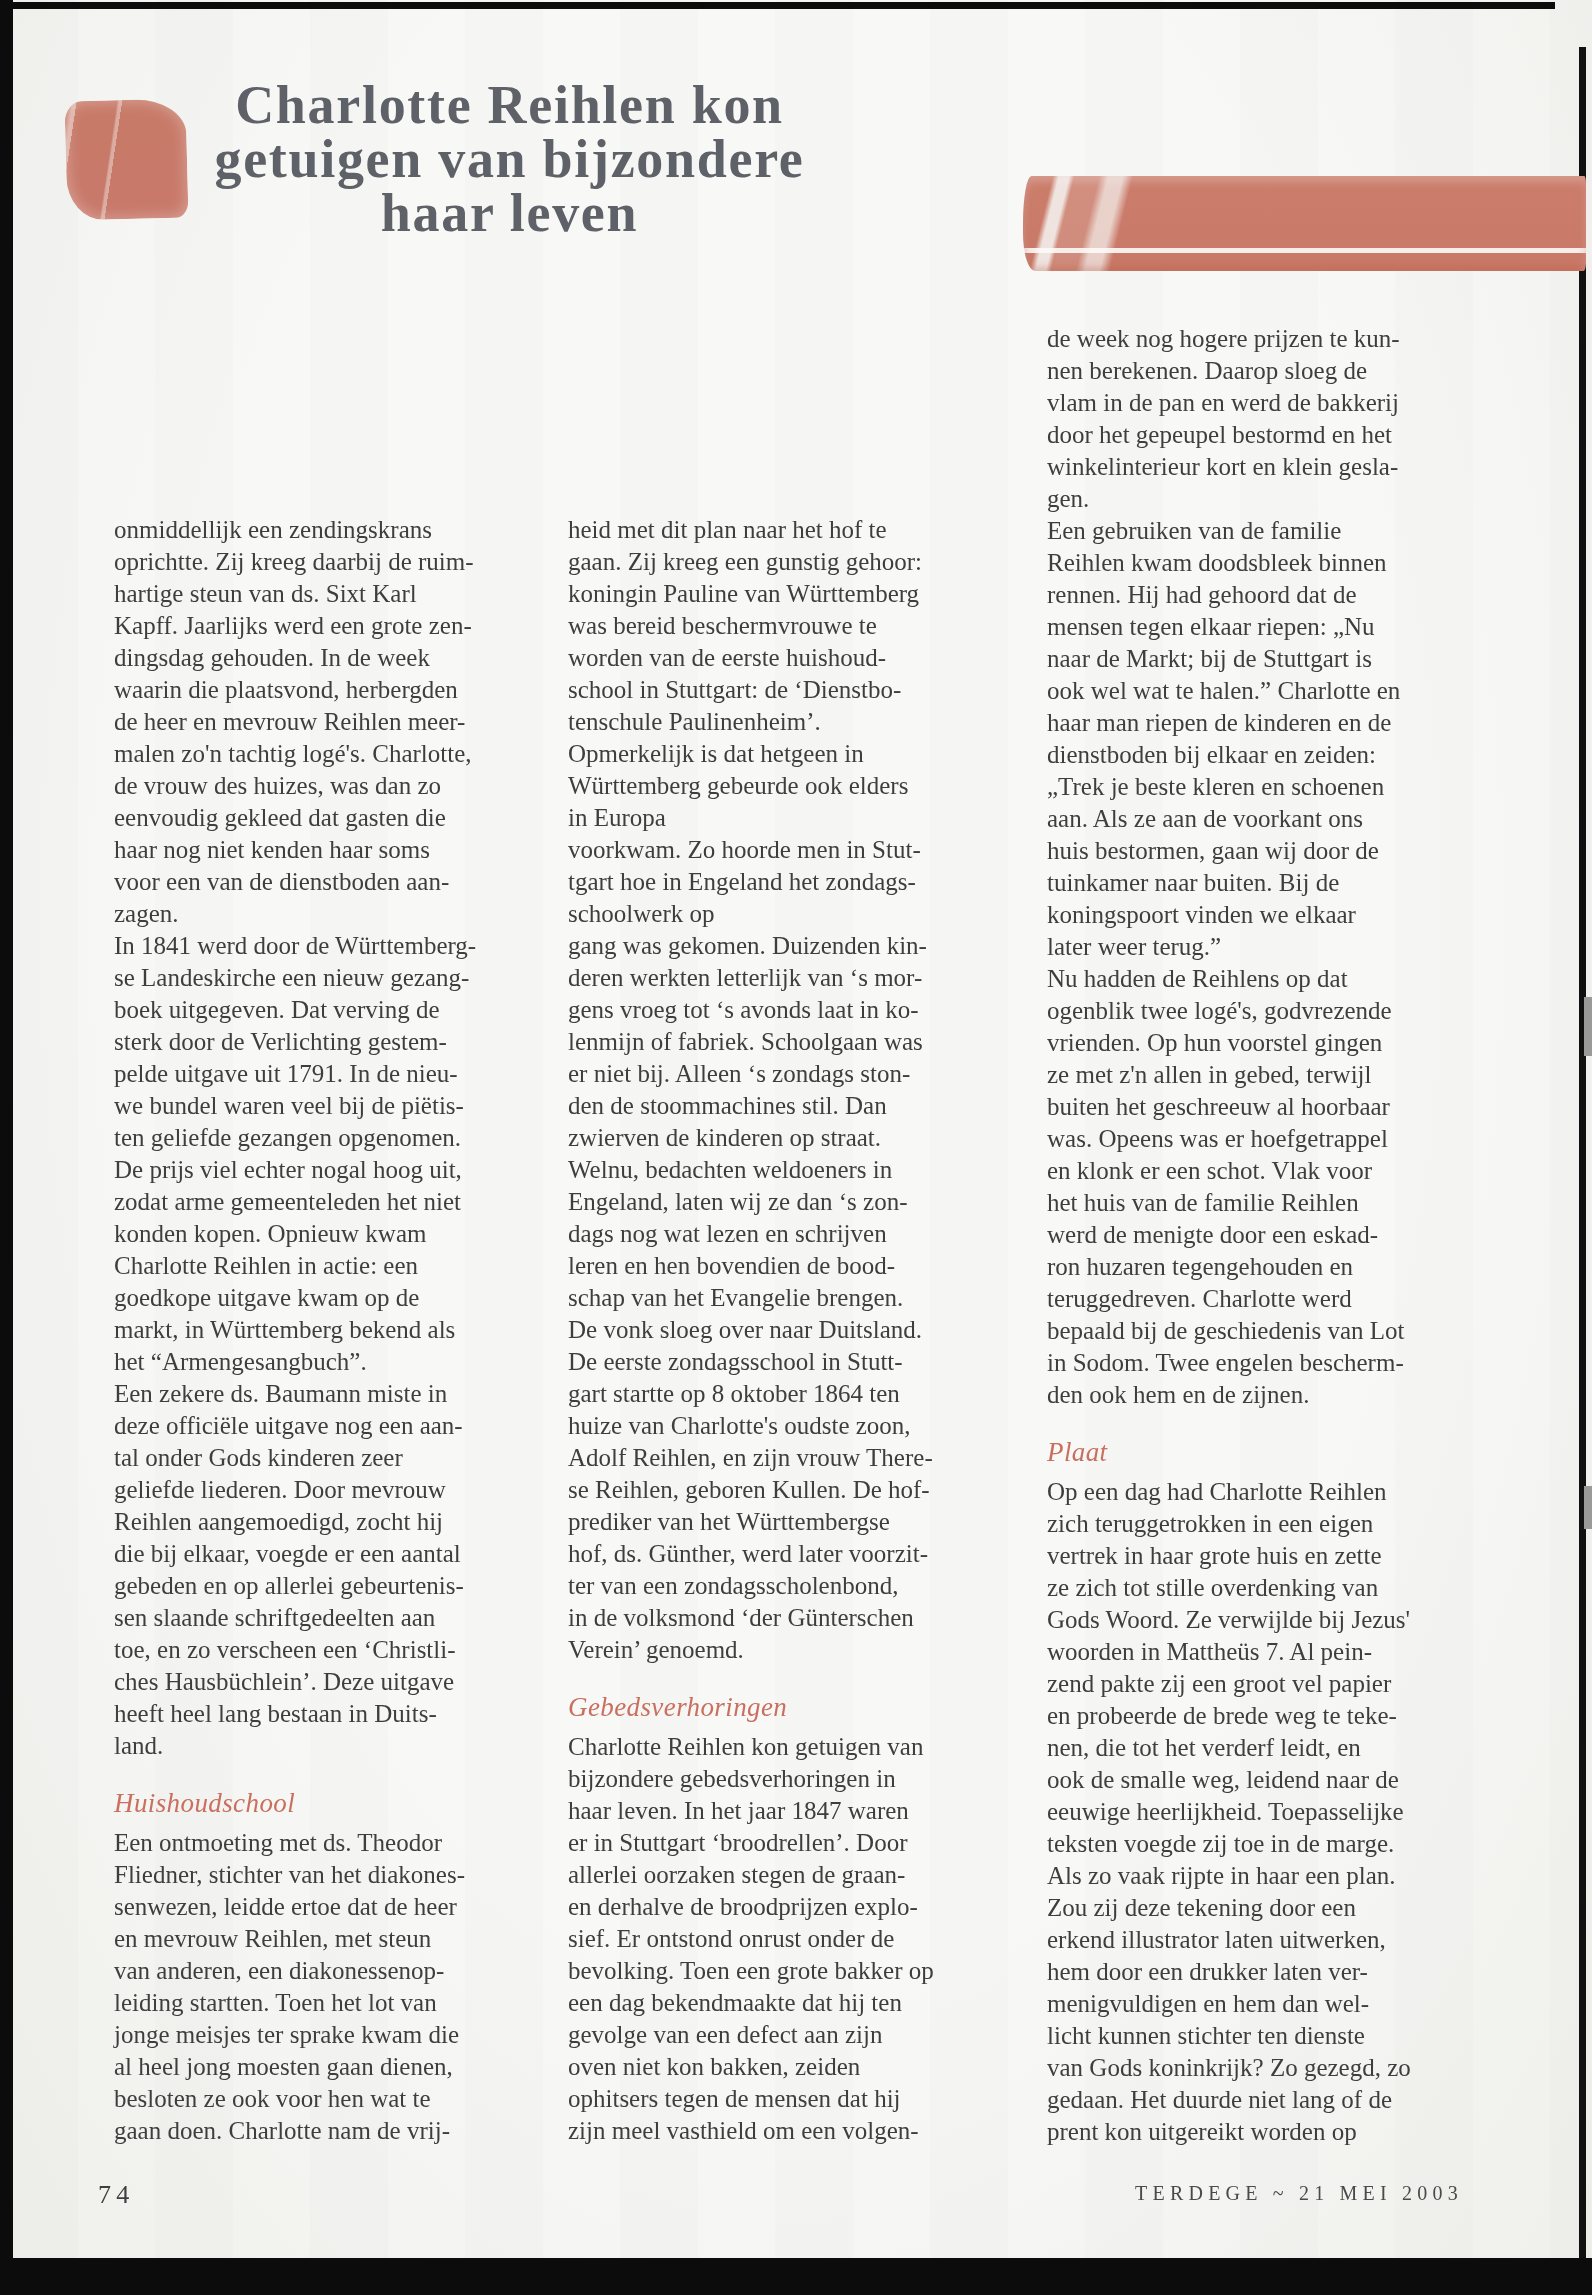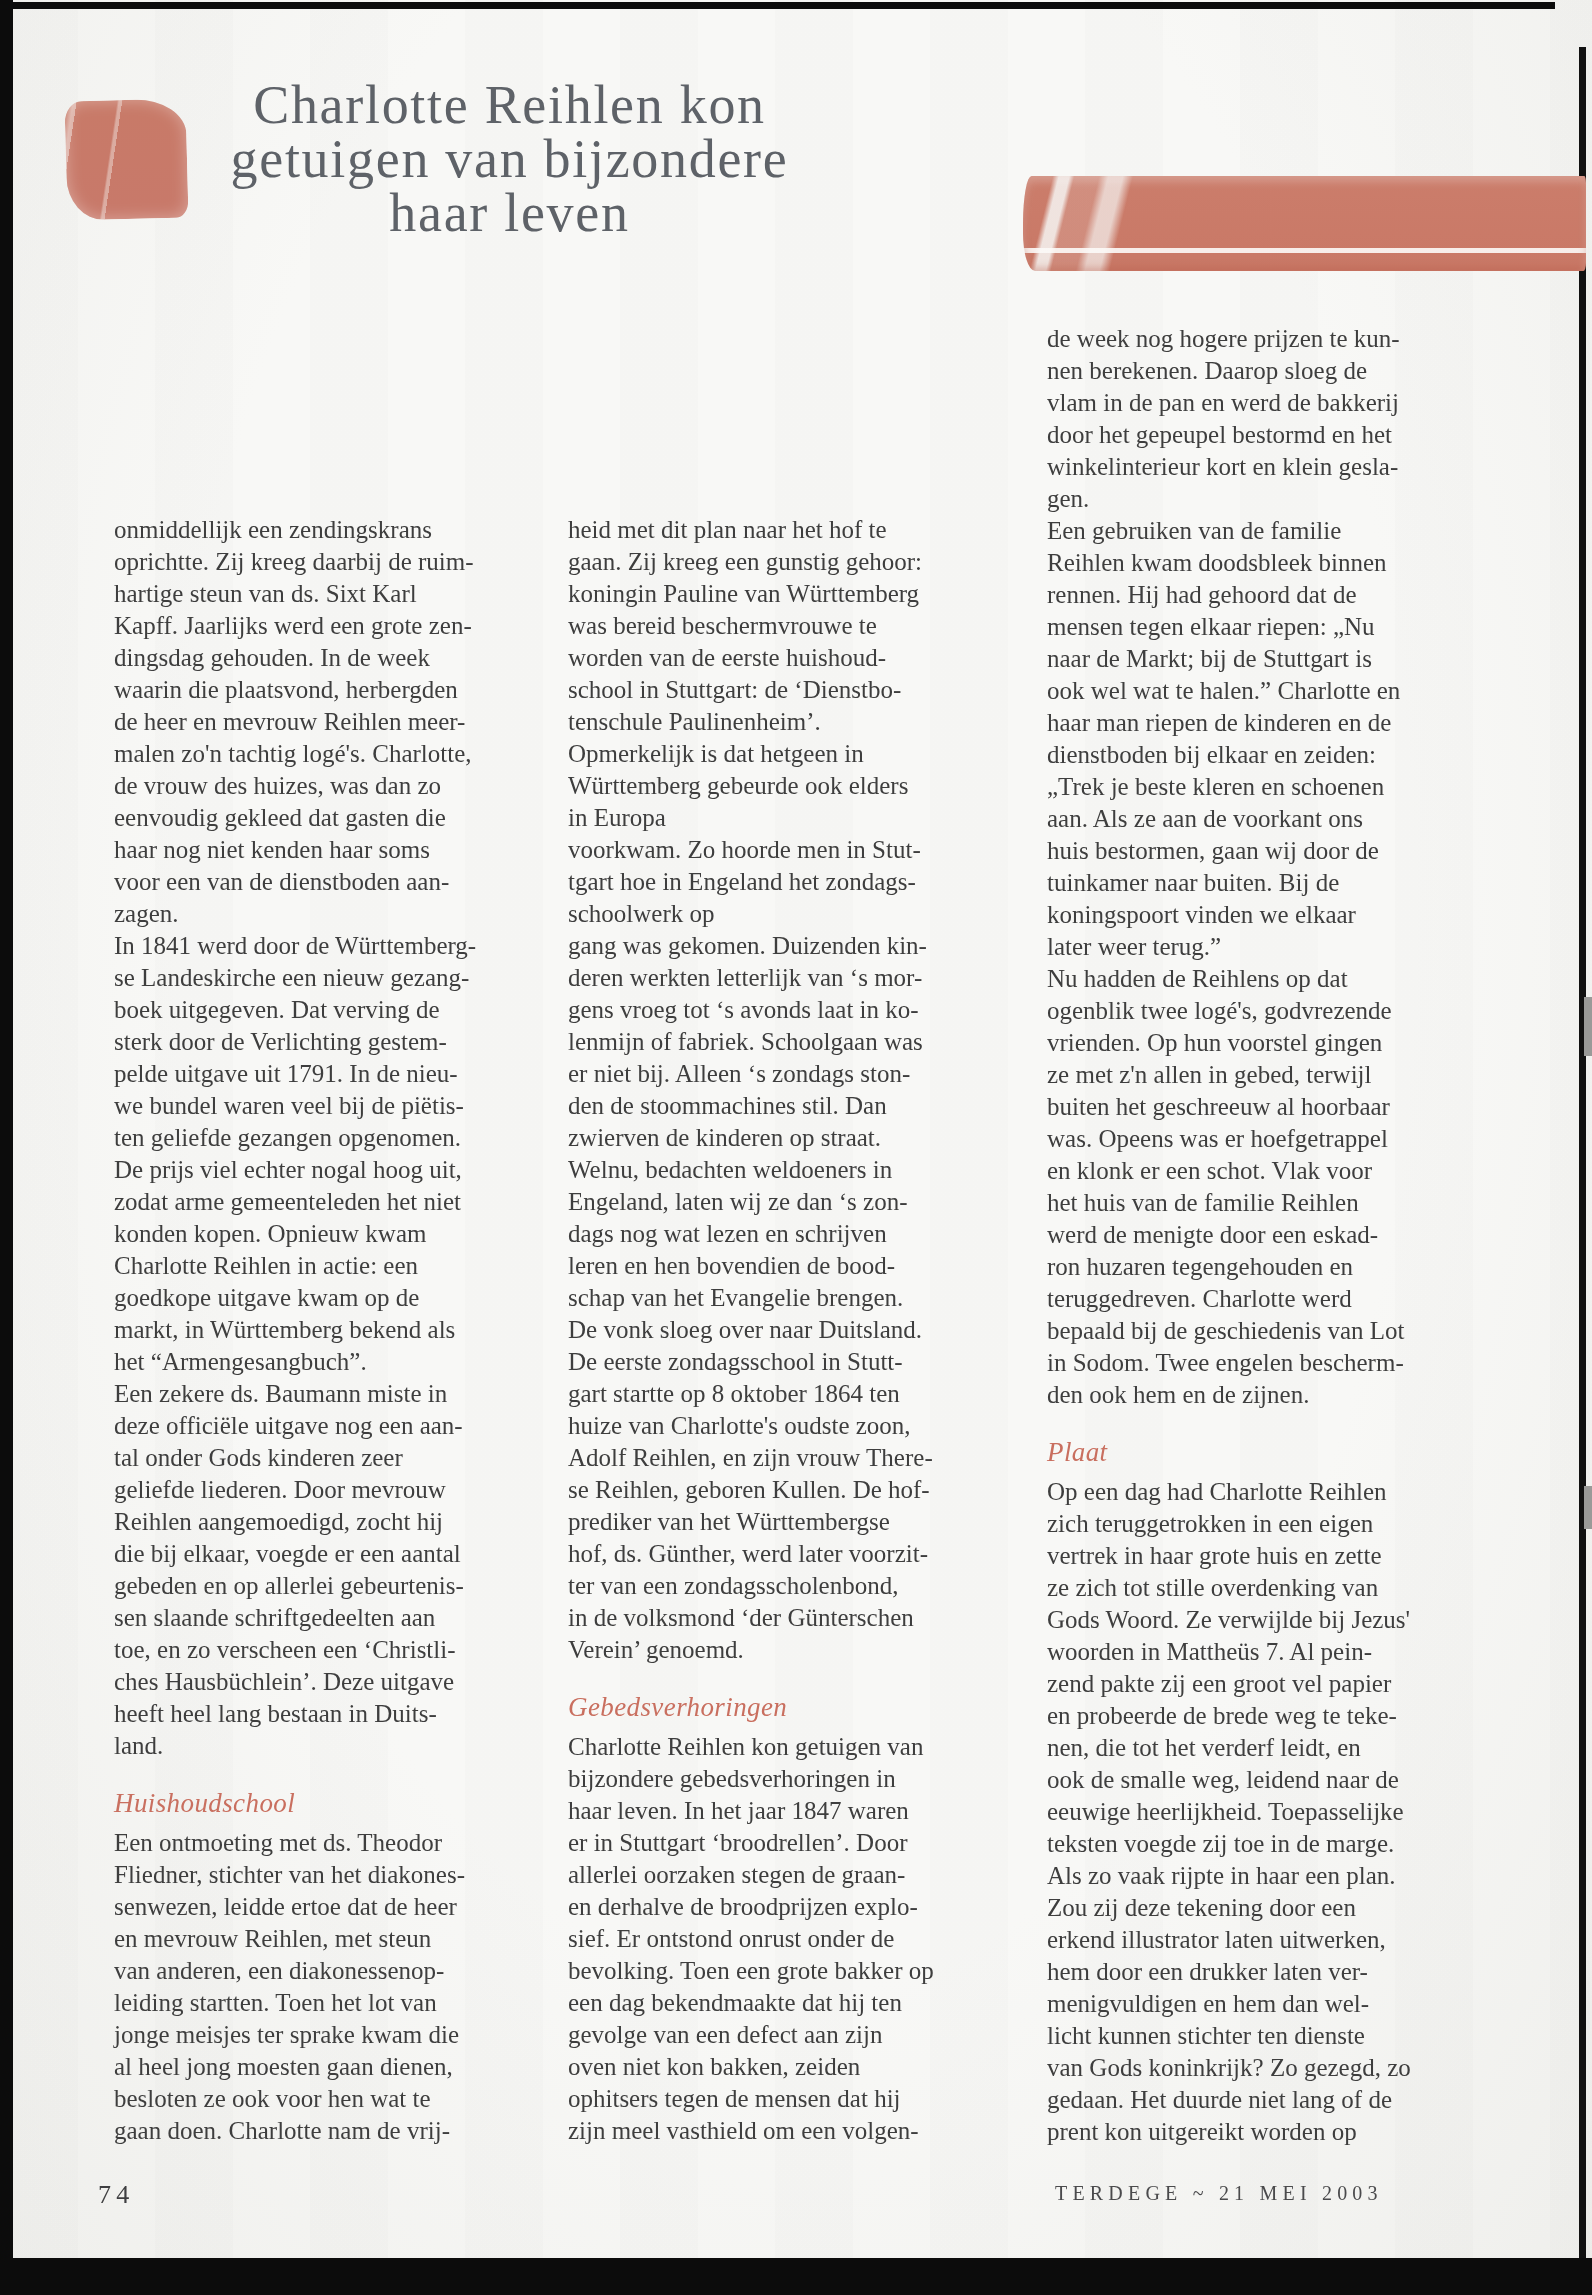--- a/index.html
+++ b/index.html
@@ -44,21 +44,21 @@
       linear-gradient(#cb7d6b,#c97866);
     border-radius:8.6px 1.7px 2.6px 12px / 50% 7px 8.6px 40%;
     box-shadow:inset 0 5.2px 8.6px rgba(255,255,255,.25), inset 0 -3.5px 7px rgba(180,90,70,.35);
   }
 
   
   .headline{
     position:absolute;left:104px;top:78px;width:811px;
     text-align:center;color:#5e6268;
     font-size:54px;line-height:54px;letter-spacing:1.7px;
-    font-weight:400;
+    font-weight:700;
   }
 
   
   .col{
     position:absolute;width:425px;
     color:#3e3e3e;font-size:25px;line-height:32px;
   }
   .col .line{white-space:nowrap;}
   .col1{left:106px;top:514px;margin-left:8px;}
   .col2{left:568px;top:514px;}
@@ -69,22 +69,22 @@
     margin-top:27px;margin-bottom:8.6px;
     letter-spacing:0.4px;
   }
 
   
   .pagenum{
     position:absolute;left:98px;top:2180px;
     font-size:26px;letter-spacing:5.2px;color:#3f3f41;
   }
   .magline{
-    position:absolute;left:1055px;top:2182px;width:414px;
-    text-align:left;font-size:20px;letter-spacing:5.2px;color:#4a4a4c;
+    position:absolute;left:1092px;top:2182px;width:414px;
+    text-align:center;font-size:20px;letter-spacing:5.2px;color:#4a4a4c;
   }
 </style>
 </head>
 <body>
 
 <div class="page">
 
   <div class="b-left"></div>
   <div class="b-top"></div>
   <div class="b-right"></div>

